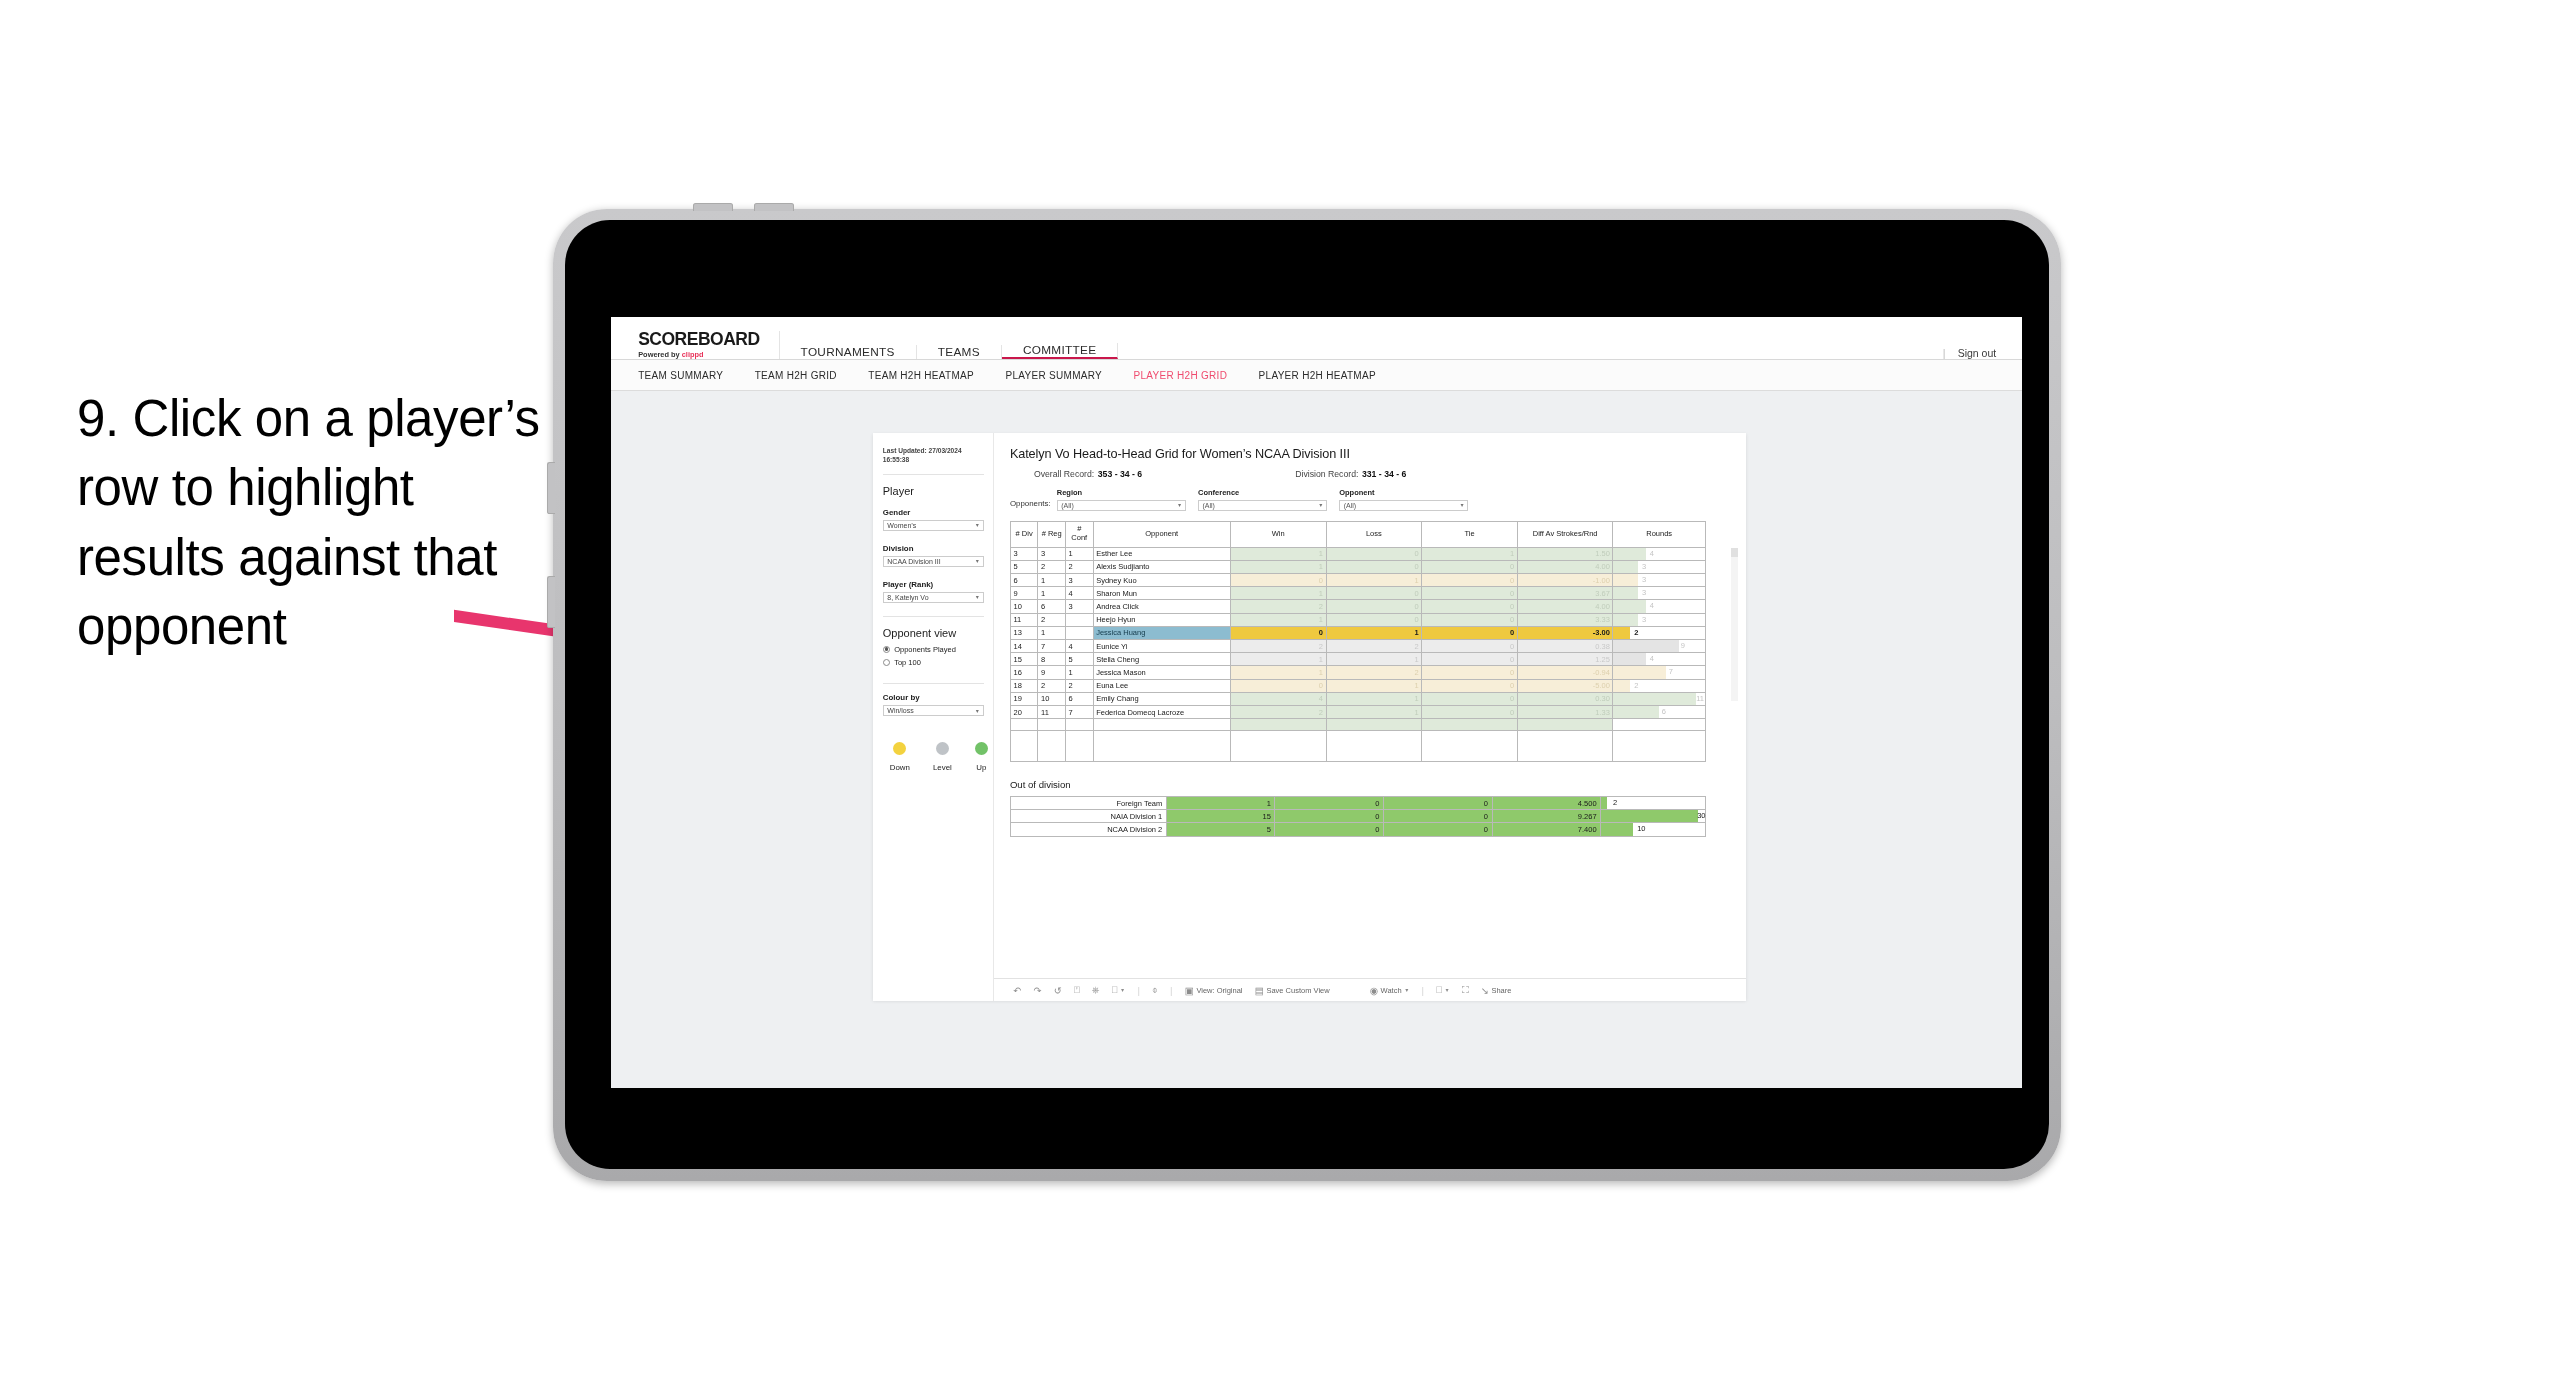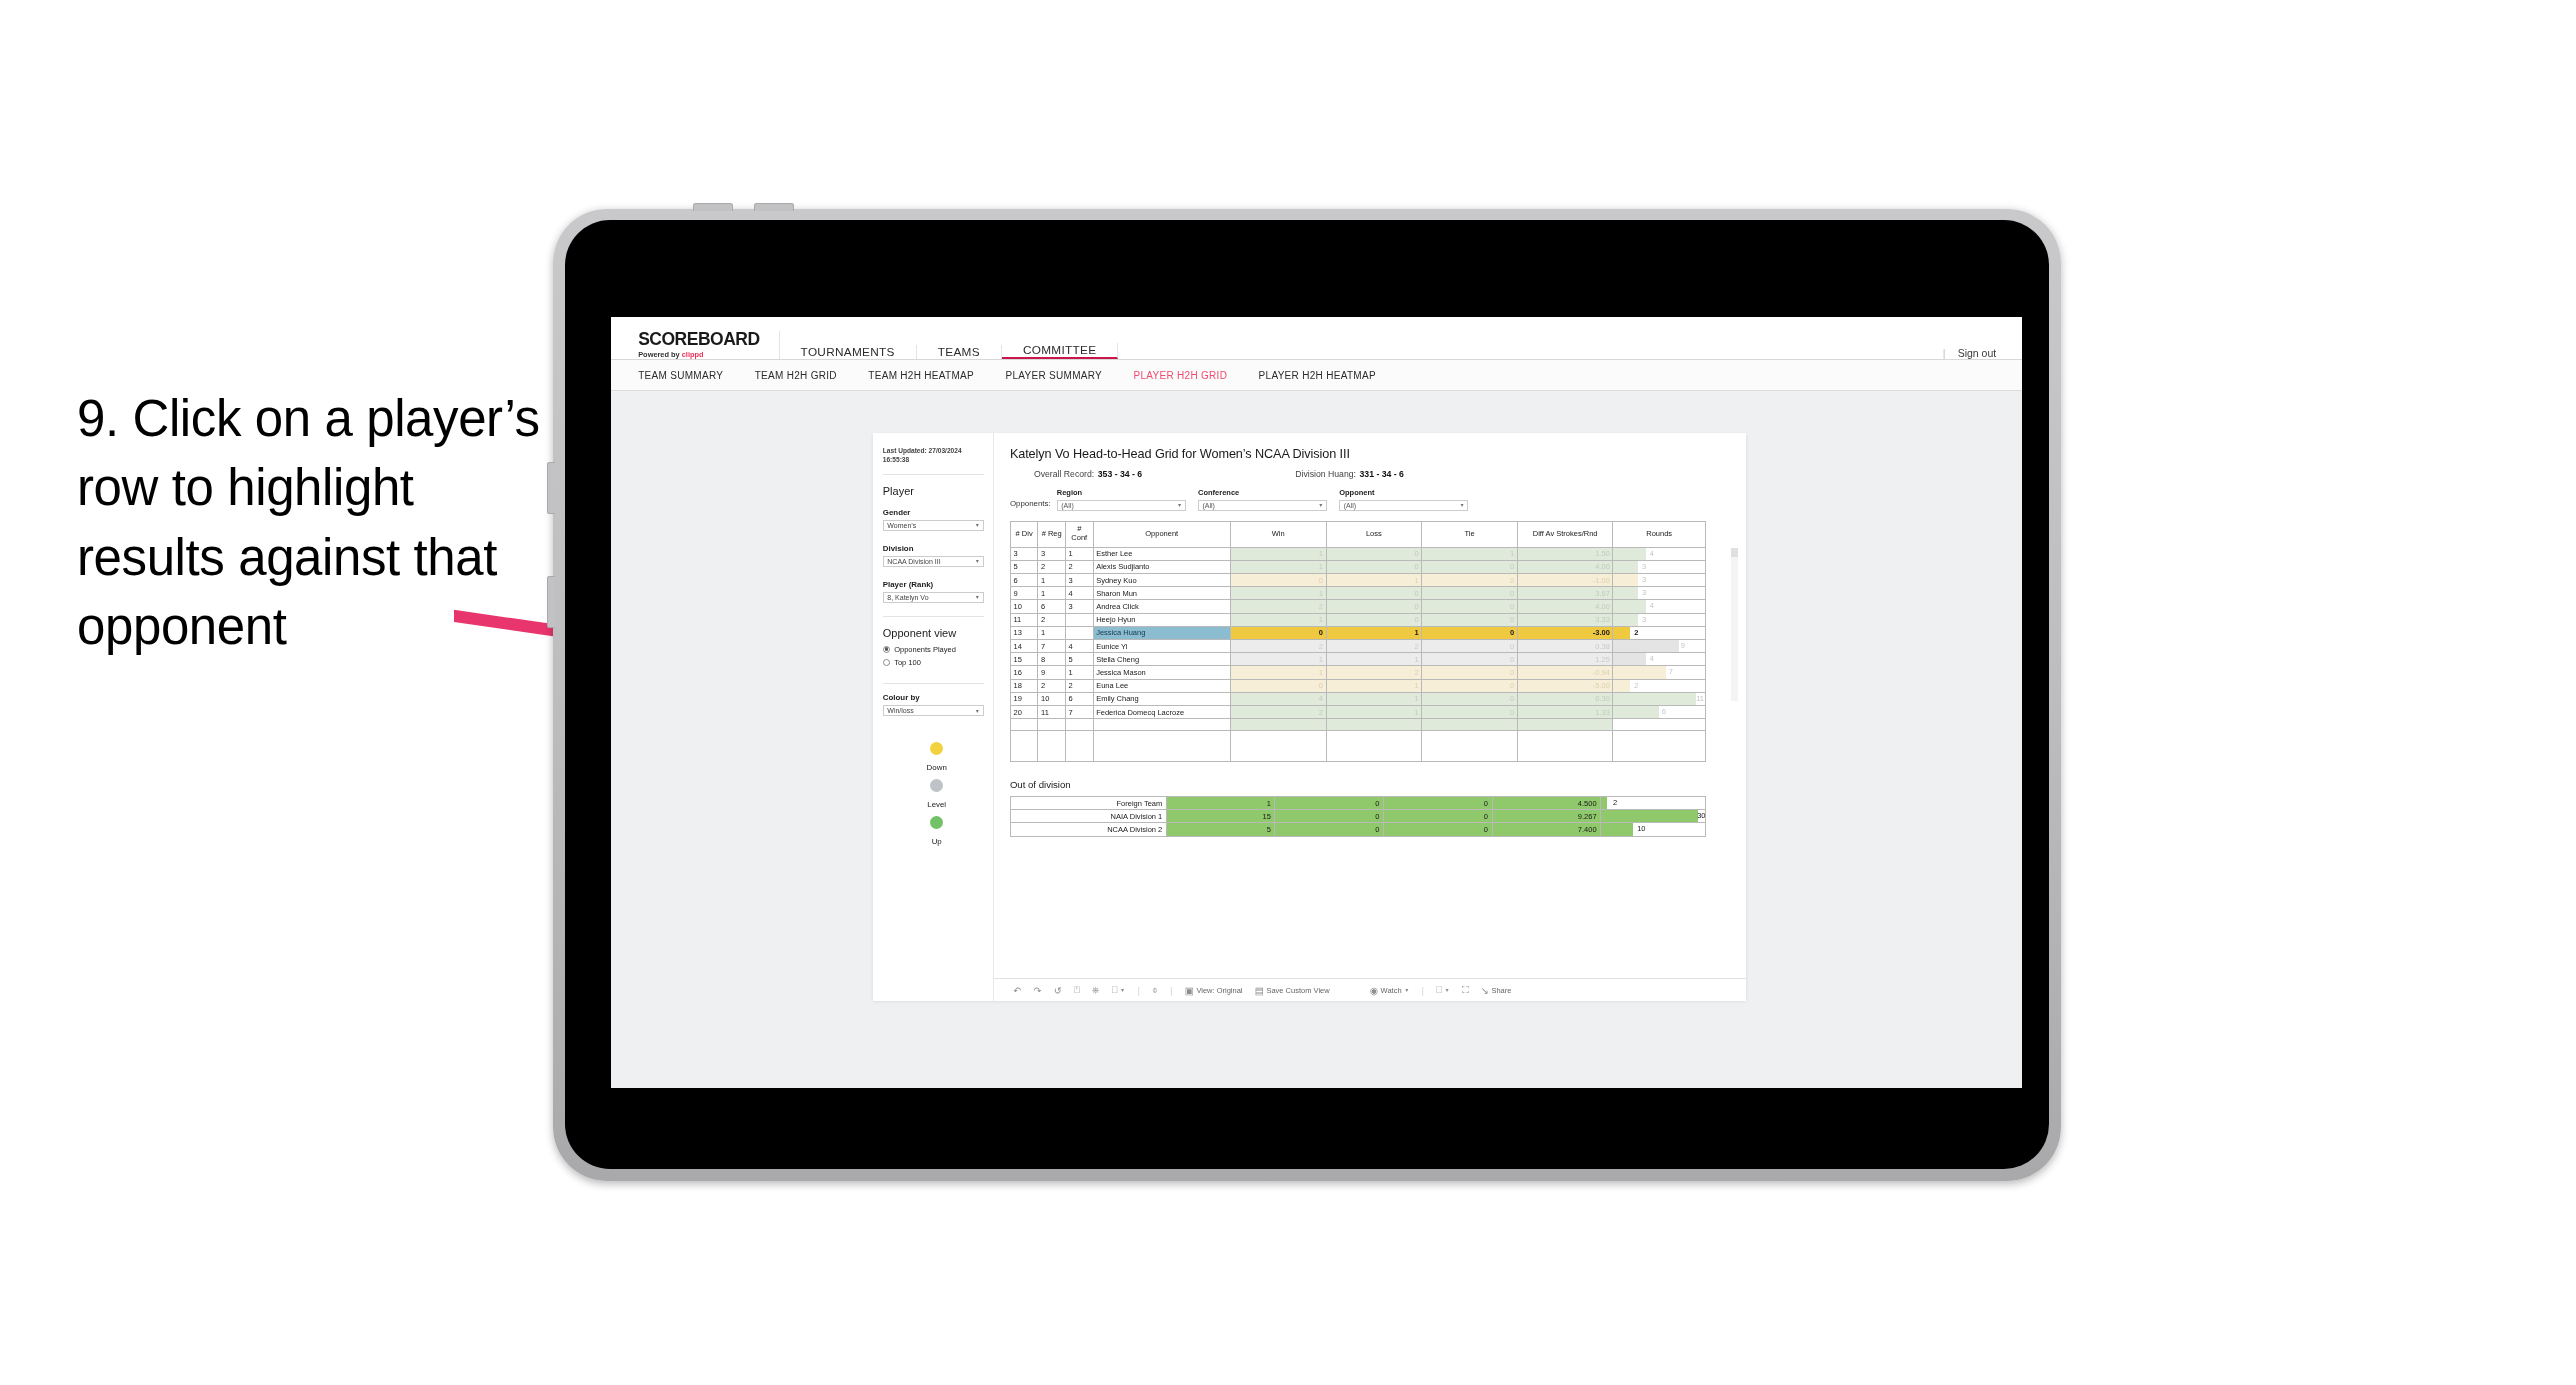--- a/index.html
+++ b/index.html
@@ -151,21 +151,21 @@
   }
   .caret { font-size: 5.2px; color: #777; }
   .radio-row { display: flex; align-items: center; gap: 4.4px; margin-bottom: 4.4px; font-size: 7.5px; color: #222; }
   .radio {
     width: 7px; height: 7px; border-radius: 50%;
     border: 0.9px solid #8a8a8a; background: #fff;
     display: flex; align-items: center; justify-content: center;
     flex: 0 0 7px;
   }
   .radio.on::after { content:''; width: 3.5px; height: 3.5px; border-radius: 50%; background: #555; }
-  .legend-dots { display: flex; gap: 7px; margin-top: 26px; padding-left: 7px; flex-direction: column; }
+  .legend-dots { display: flex; gap: 23px; margin-top: 26px; padding-left: 7px; }
   .legend-item { display: flex; flex-direction: column; align-items: center; gap: 7.9px; }
   .dot { width: 13px; height: 13px; border-radius: 50%; }
   .legend-lab { font-size: 7.9px; color: #222; }
 
   
   #main {
     flex: 1; padding: 14px 15.7px 0 15.7px;
     position: relative; background: #fff;
   }
   #title { font-size: 12.7px; color: #1a1a1a; letter-spacing: -0.1px; }
@@ -360,21 +360,21 @@
           </div>
 
           <div id="main">
             <div id="title">Katelyn Vo Head-to-Head Grid for Women’s NCAA Division III</div>
             <div id="records">
               <span class="rec">
                 <span>Overall Record:</span>
                 <span class="val">353 -  34 - 6</span>
               </span>
               <span class="rec" id="rec-div">
-                <span>Division Huang:</span>
+                <span>Division Record:</span>
                 <span class="val">331 -  34 - 6</span>
               </span>
             </div>
 
             <div id="filters">
               <span id="opp-label">Opponents:</span>
               <div class="filter-col">
                 <div class="flab">Region</div>
                 <div class="filter-sel">
                   <span>(All)</span>

